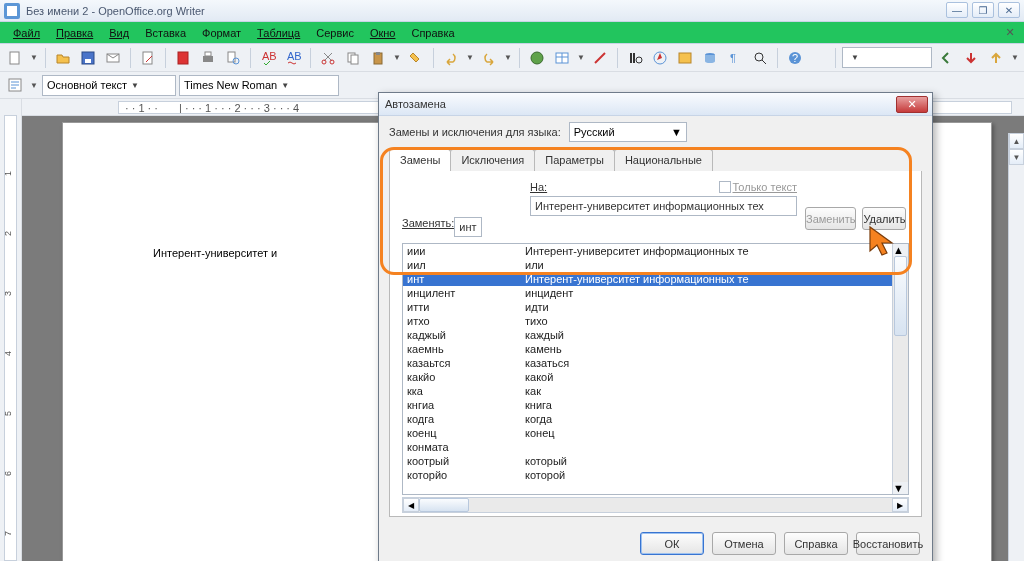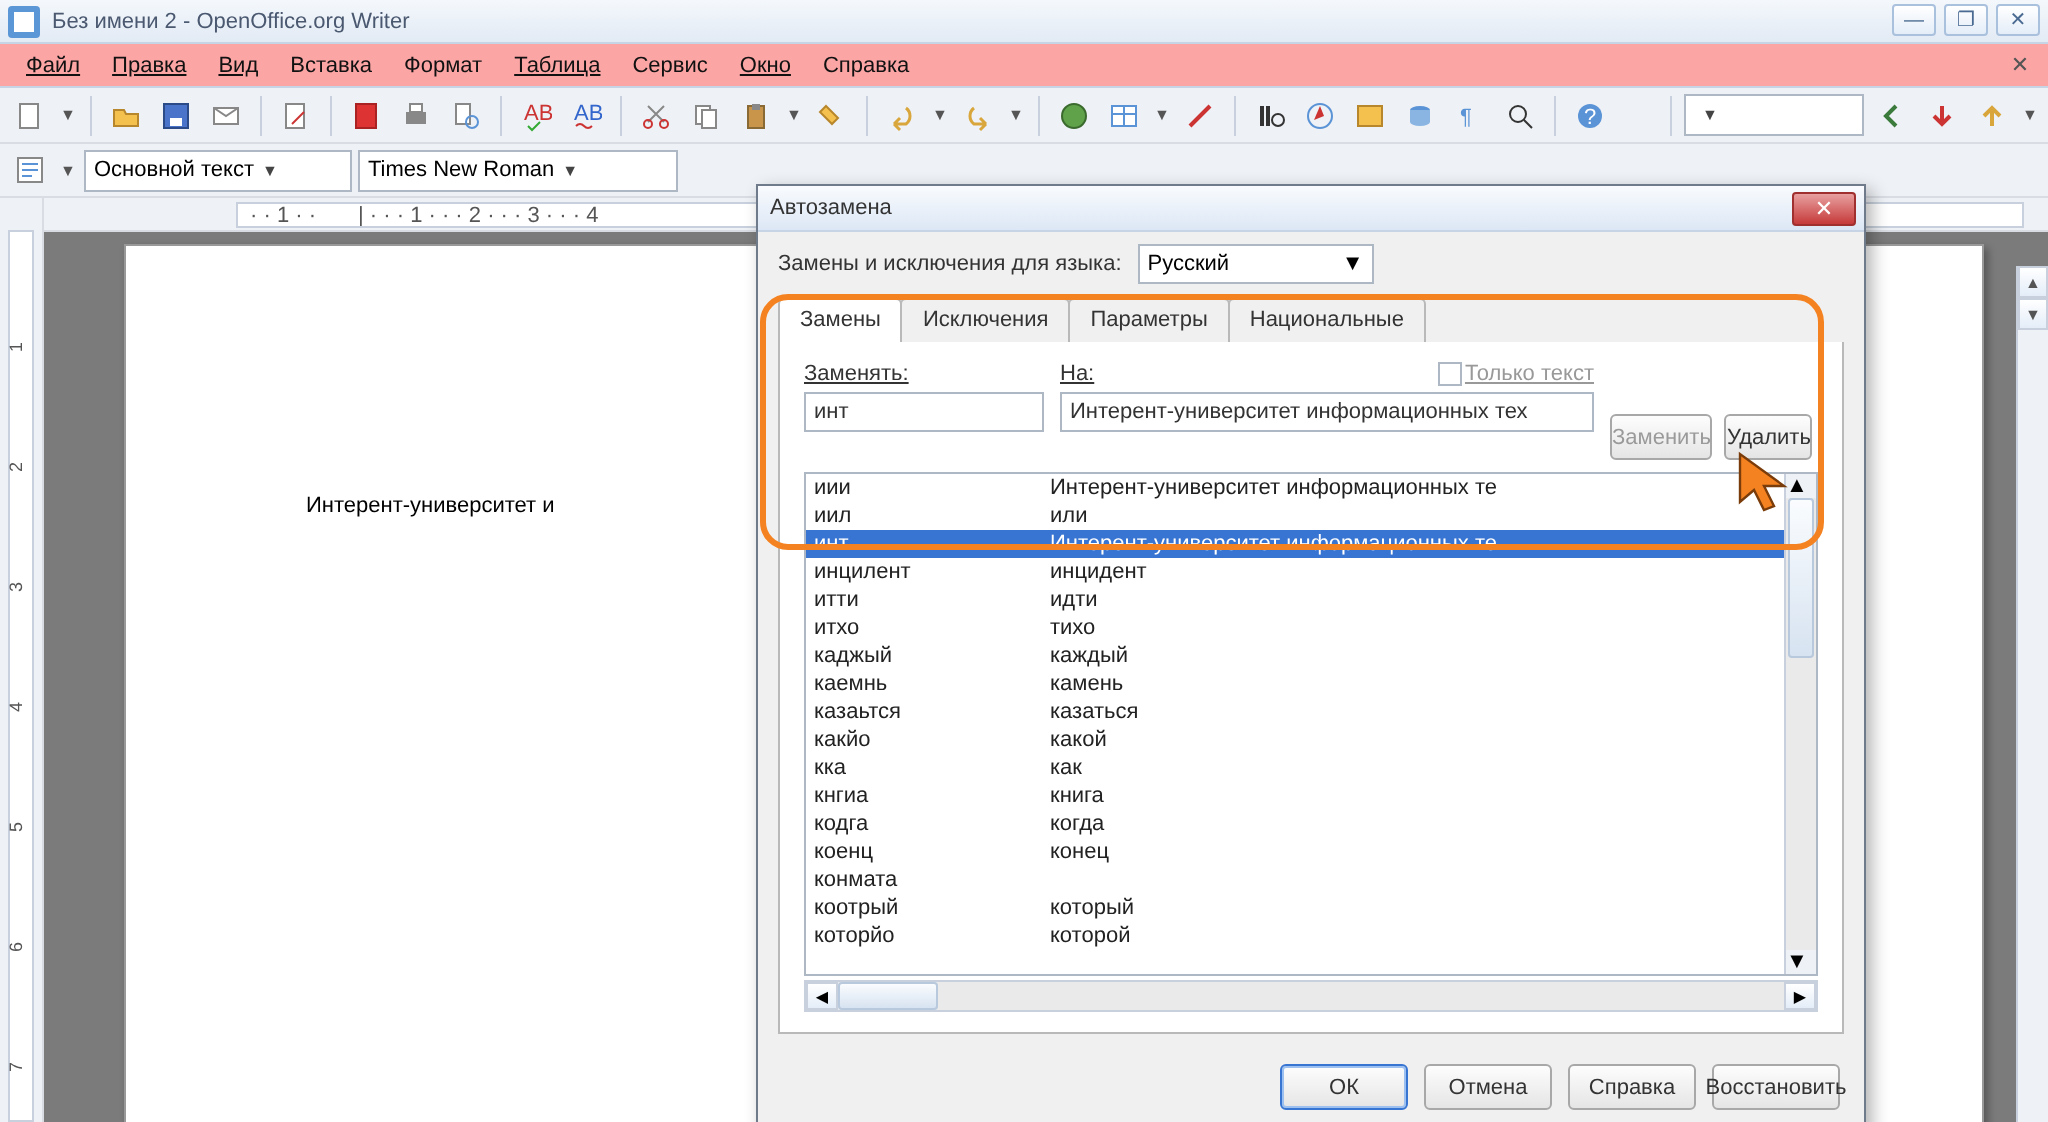--- a/index.html
+++ b/index.html
@@ -7,21 +7,21 @@
 
   
   .titlebar { height: 22px; background: linear-gradient(#f4f8fc,#e2eaf4); border-bottom: 1px solid #c7d4e6; display:flex; align-items:center; padding: 0 4px; gap:6px; }
   .titlebar .appicon { width:16px;height:16px; background:#5b96d6; border-radius:2px; position:relative;}
   .titlebar .appicon::after{content:"";position:absolute;inset:3px;background:#fff;}
   .titlebar .title { color:#4a5870; }
   .winbtns { position:absolute; right:4px; top:2px; display:flex; gap:4px;}
   .winbtn { width:22px;height:16px;border:1px solid #aac1de;background:linear-gradient(#fff,#e4edf8);border-radius:2px;display:flex;align-items:center;justify-content:center;color:#4a6a92;font-size:10px;}
 
   
-  .menubar { height:22px; background:#fca5a5; display:flex; align-items:center; padding:0 6px; gap:2px; border-bottom:1px solid #c7d4e6;}
+  .menubar { height:22px; background:#22c55e; display:flex; align-items:center; padding:0 6px; gap:2px; border-bottom:1px solid #c7d4e6;}
   .menuitem { padding:2px 7px; color:#111; cursor:default;}
   .menuitem .ul { text-decoration: underline; }
   .menu-close { margin-left:auto; width:16px;height:16px;color:#555;display:flex;align-items:center;justify-content:center;}
 
   
   .toolbar { height:28px; background:#eef1f5;border-bottom:1px solid #d9dde3; display:flex;align-items:center; padding:0 4px; gap:3px;}
   .tb-btn{width:22px;height:22px;border:1px solid transparent;border-radius:2px;display:flex;align-items:center;justify-content:center;}
   .tb-sep{width:1px;height:20px;background:#c7d0dc;margin:0 3px;}
   .tb-dd{width:10px;display:flex;align-items:center;justify-content:center;font-size:8px;color:#555;}
   .tb-select{height:21px;border:1px solid #aeb8c5;background:#fff;display:flex;align-items:center;padding:0 4px;gap:4px;}
@@ -56,21 +56,21 @@
   .lang-select{width:118px;height:20px;border:1px solid #aeb8c5;background:#fff;display:flex;align-items:center;padding:0 4px;justify-content:space-between;}
 
   .tabs{display:flex;border-bottom:1px solid #b9b9b9;position:relative;top:1px;}
   .tab{padding:4px 10px;border:1px solid #b9b9b9;border-bottom:none;background:#f0f0f0;border-top-left-radius:3px;border-top-right-radius:3px;margin-right:-1px;color:#333;cursor:default;}
   .tab.active{background:#fff;position:relative;z-index:1;padding:4px 10px 5px;}
   .tabpane{background:#fff;border:1px solid #b9b9b9;border-top:none;padding:10px 12px 4px;height:346px;position:relative;}
 
   .highlight-box{position:absolute;left:1px;top:31px;width:532px;height:128px;border:3px solid #f58220;border-radius:14px;pointer-events:none;z-index:5;}
 
   .cols{display:flex;gap:8px;}
-  .col-left{width:120px;display:flex;flex-direction:column;}
+  .col-left{width:120px;display:flex;margin-top:36px;}
   .col-mid{flex:1;display:flex;flex-direction:column;}
   .col-right{width:104px;display:flex;flex-direction:row;gap:6px;padding-top:26px;}
   .fld-label{color:#333;margin-bottom:3px;}
   .text-input{height:20px;border:1px solid #aeb8c5;background:#fff;padding:0 4px;color:#333;display:flex;align-items:center;}
   .chk-row{display:flex;align-items:center;gap:1px;color:#999;margin-bottom:3px;padding-left:2px;}
   .chk{width:12px;height:12px;border:1px solid #aeb8c5;background:#fff;}
   .btn{height:23px;border:1px solid #a8a8a8;background:linear-gradient(#fdfdfd,#e5e5e5);border-radius:3px;display:flex;align-items:center;justify-content:center;color:#333;}
   .btn.disabled{color:#9a9a9a;}
 
   .listwrap{margin-top:6px;display:flex;}

